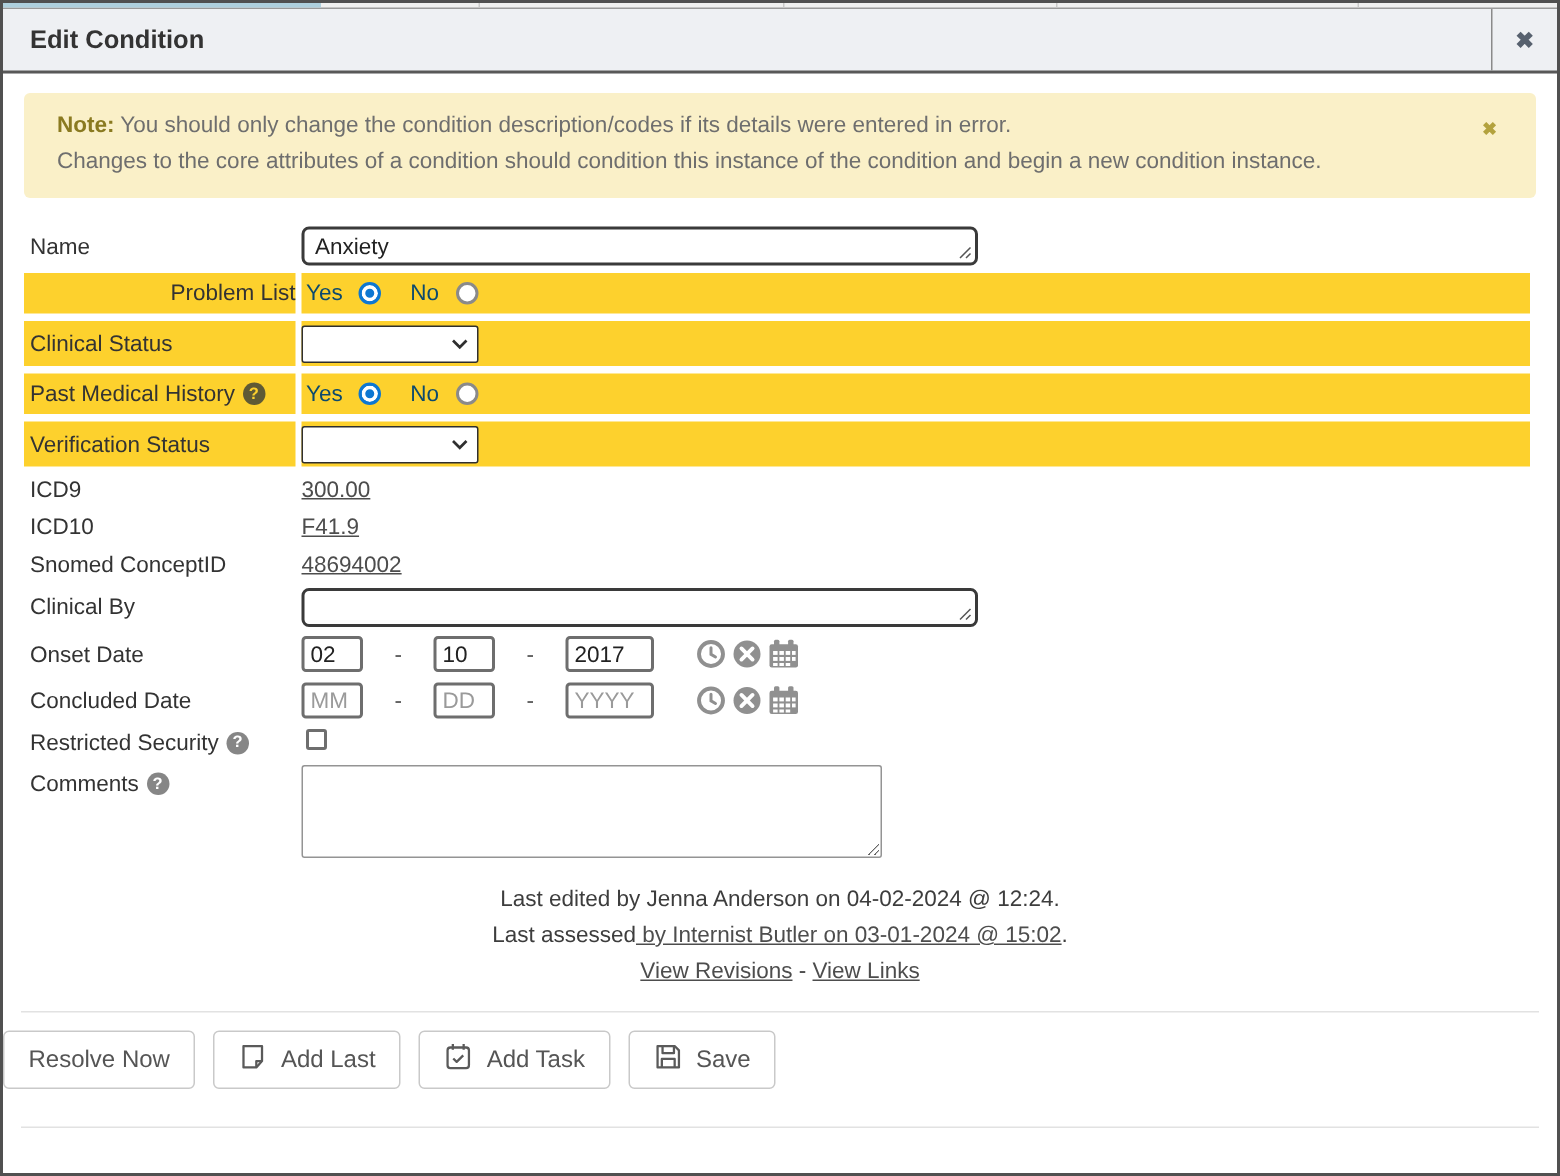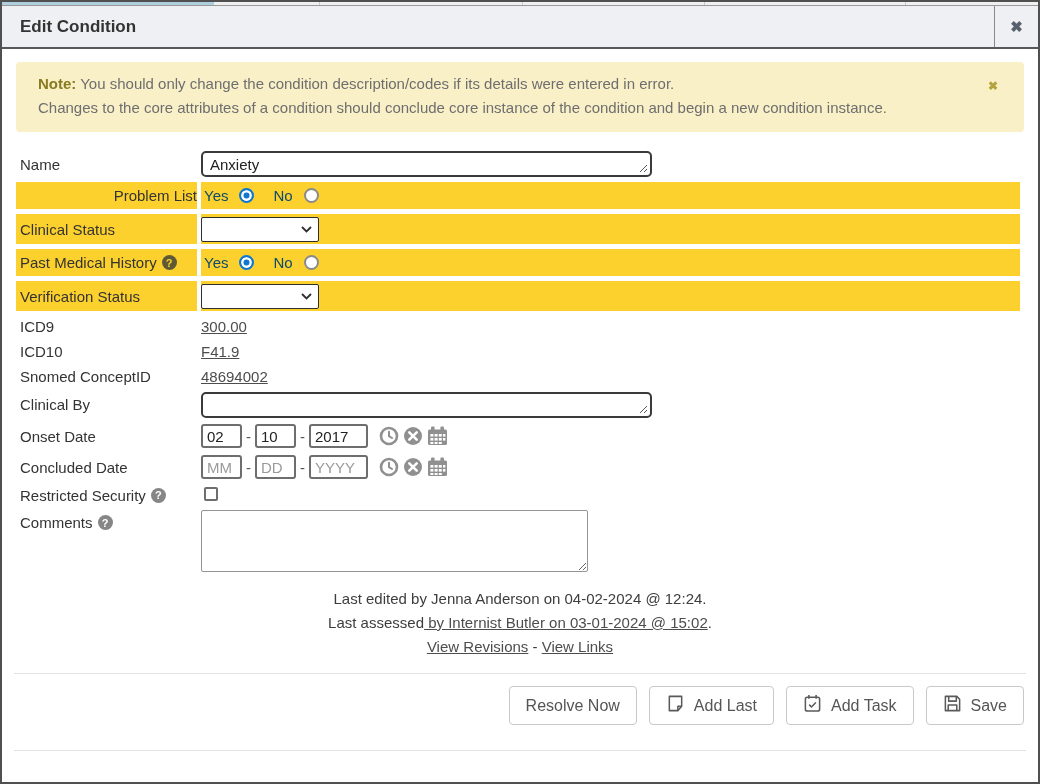--- a/index.html
+++ b/index.html
@@ -58,42 +58,42 @@
     box-shadow: inset 0 0 0 2.5px #fff; }
 
   .select-wrap { position: relative; display: inline-block; }
   select.status-select { -webkit-appearance: none; appearance: none; width: 118px; height: 25px;
     border: 1.5px solid #2f2f2f; border-radius: 2px; background: #fff; font-size: 14px;
     padding: 0 22px 0 6px; color: #222; }
   .select-chevron { position: absolute; right: 7px; top: 9px; pointer-events: none; }
 
   a.code-link, a.audit-link { color: #4d4d4d; text-decoration: underline; cursor: pointer; }
 
-  .date-row { display: flex; align-items: center; gap: 3px; }
+  .date-row { display: flex; align-items: center; gap: 20px; }
   .date-input { height: 24px; border: 2px solid #6e6e6e; border-radius: 3px; font-size: 15px;
     font-family: "Liberation Sans", sans-serif; padding: 0 4px; color: #222; outline: none; }
   .date-input::placeholder { color: #9a9a9a; }
   .d-mm, .d-dd { width: 41px; } .d-yyyy { width: 59px; }
   .date-sep { color: #555; margin: 0 1px; }
   .date-icons { display: flex; align-items: center; gap: 4px; margin-left: 8px; }
   .dicon { display: inline-flex; cursor: pointer; }
 
   .checkbox { width: 14px; height: 14px; border: 2px solid #6e6e6e; border-radius: 2px;
     background: #fff; display: inline-block; margin-left: 3px; cursor: pointer; }
 
   textarea.comments { width: 387px; height: 62px; border: 1px solid #949494; border-radius: 2px;
     font-family: "Liberation Sans", sans-serif; font-size: 14px; padding: 4px 6px; color: #222;
     resize: both; }
 
   .audit { text-align: center; font-size: 15px; color: #3d3d3d; margin-top: 9px; line-height: 20px; }
   .audit .row { margin-bottom: 4px; }
 
   .divider { border: none; border-top: 1px solid #e2e2e2; margin: 16px 12px 0 12px; }
 
-  .btn-row { display: flex; justify-content: flex-end; gap: 12px; padding: 12px 14px 0 0; }
+  .btn-row { display: flex; gap: 12px; padding: 12px 14px 0 0; }
   .btn { display: inline-flex; align-items: center; gap: 9px; background: #fff;
     border: 1px solid #c9c9c9; border-radius: 4px; color: #555; font-size: 16px;
     font-family: "Liberation Sans", sans-serif; padding: 0 16px; height: 39px; cursor: pointer; }
   .divider2 { border: none; border-top: 1px solid #e2e2e2; margin: 25px 12px 0 12px; }
 </style>
 </head>
 <body>
 
 <div class="page">
 
@@ -109,21 +109,21 @@
     <div class="modal-title">Edit Condition</div>
     <div class="modal-close">✖</div>
   </div>
 
   <div class="note-banner">
     <div>
       <b>Note:</b>
       <span>You should only change the condition description/codes if its details were entered in error.</span>
     </div>
     <div>
-      <span>Changes to the core attributes of a condition should conclude core instance of the condition and begin a new condition instance.</span>
+      <span>Changes to the core attributes of a condition should condition this instance of the condition and begin a new condition instance.</span>
     </div>
     <span class="note-dismiss">✖</span>
   </div>
 
   <table class="form-table">
     <tbody>
         <tr>
       <td class="lbl" style="height:26px;">Name</td>
       <td>
         <span class="txt-input-wrap">

